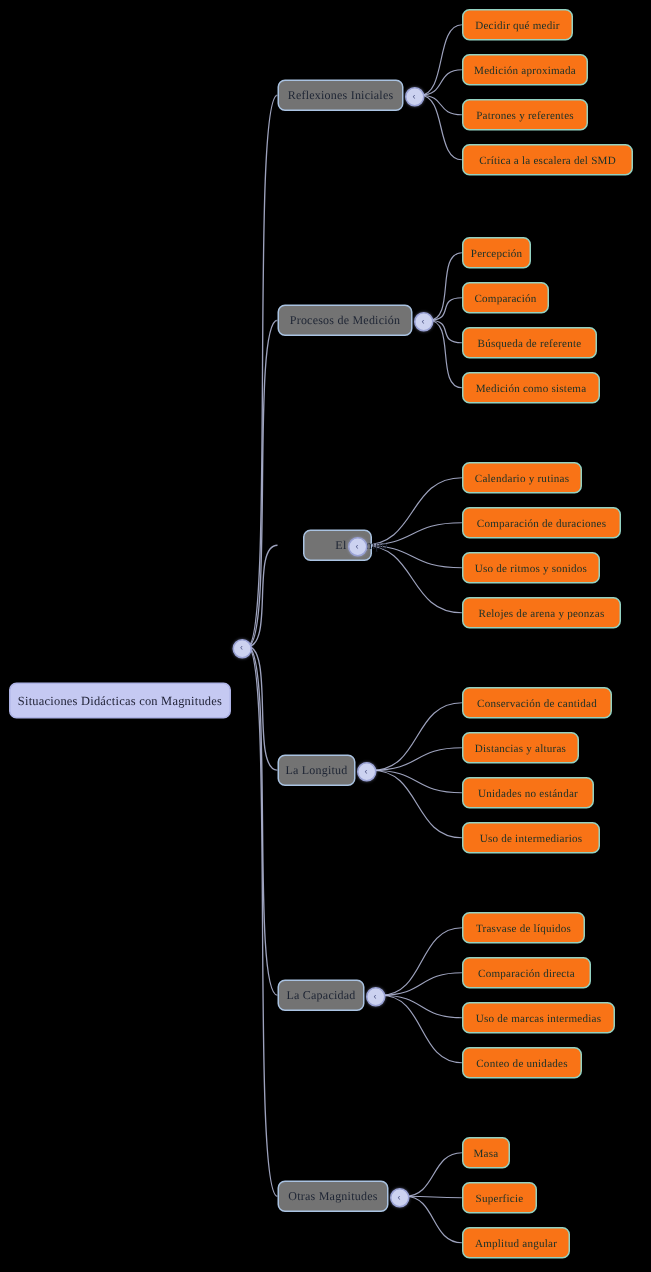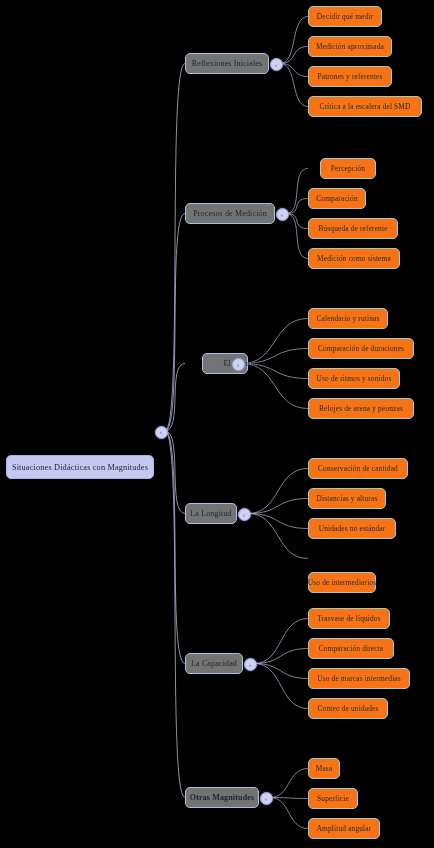--- a/index.html
+++ b/index.html
@@ -93,40 +93,40 @@
 <div class="node node-root" style="left: 6px; top: 419px; width: 148px;">Situaciones Didácticas con Magnitudes</div>
     <div class="toggle" style="left: 154.5px; top: 425.5px;">‹</div>
     <div class="node node-branch" style="left: 185px; top: 53px; width: 84px;">Reflexiones Iniciales</div>
     <div class="toggle" style="left: 269.5px; top: 58px;">‹</div>
     <div class="node node-leaf" style="left: 308px; top: 6px; width: 74px;">Decidir qué medir</div>
     <div class="node node-leaf" style="left: 308px; top: 36px; width: 84px;">Medición aproximada</div>
     <div class="node node-leaf" style="left: 308px; top: 96px; width: 114px;">Crítica a la escalera del SMD</div>
     <div class="node node-leaf" style="left: 308px; top: 66px; width: 84px;">Patrones y referentes</div>
     <div class="node node-branch" style="left: 185px; top: 203px; width: 90px;">Procesos de Medición</div>
     <div class="toggle" style="left: 275.5px; top: 208px;">‹</div>
-    <div class="node node-leaf" style="left: 320px; top: 158px; width: 56px;">Percepción</div>
+    <div class="node node-leaf" style="left: 308px; top: 158px; width: 46px;">Percepción</div>
     <div class="node node-leaf" style="left: 308px; top: 188px; width: 58px;">Comparación</div>
     <div class="node node-leaf" style="left: 308px; top: 218px; width: 90px;">Búsqueda de referente</div>
     <div class="node node-leaf" style="left: 308px; top: 248px; width: 92px;">Medición como sistema</div>
     <div class="node node-branch" style="left: 202px; top: 353px; width: 46px; padding-left: 32px;">El Tiempo</div>
     <div class="toggle" style="left: 231.5px; top: 358px;">‹</div>
     <div class="node node-leaf" style="left: 308px; top: 308px; width: 80px;">Calendario y rutinas</div>
     <div class="node node-leaf" style="left: 308px; top: 338px; width: 106px;">Comparación de duraciones</div>
     <div class="node node-leaf" style="left: 308px; top: 368px; width: 92px;">Uso de ritmos y sonidos</div>
     <div class="node node-leaf" style="left: 308px; top: 398px; width: 106px;">Relojes de arena y peonzas</div>
     <div class="node node-branch" style="left: 185px; top: 503px; width: 52px;">La Longitud</div>
     <div class="toggle" style="left: 237.5px; top: 508px;">‹</div>
     <div class="node node-leaf" style="left: 308px; top: 458px; width: 100px;">Conservación de cantidad</div>
     <div class="node node-leaf" style="left: 308px; top: 518px; width: 88px;">Unidades no estándar</div>
     <div class="node node-leaf" style="left: 308px; top: 488px; width: 78px;">Distancias y alturas</div>
-    <div class="node node-leaf" style="left: 308px; top: 548px; width: 68px; margin-top: 24px;">Uso de intermediarios</div>
+    <div class="node node-leaf" style="left: 308px; top: 548px; width: 92px;">Uso de intermediarios</div>
     <div class="node node-branch" style="left: 185px; top: 653px; width: 58px;">La Capacidad</div>
     <div class="toggle" style="left: 243.5px; top: 658px;">‹</div>
     <div class="node node-leaf" style="left: 308px; top: 608px; width: 82px;">Trasvase de líquidos</div>
     <div class="node node-leaf" style="left: 308px; top: 638px; width: 86px;">Comparación directa</div>
     <div class="node node-leaf" style="left: 308px; top: 668px; width: 102px;">Uso de marcas intermedias</div>
     <div class="node node-leaf" style="left: 308px; top: 698px; width: 80px;">Conteo de unidades</div>
-    <div class="node node-branch" style="left: 185px; top: 787px; width: 74px; font-weight: bold;">Otras Magnitudes</div>
+    <div class="node node-branch" style="left: 185px; top: 787px; width: 74px;">Otras Magnitudes</div>
     <div class="toggle" style="left: 259.5px; top: 792px;">‹</div>
     <div class="node node-leaf" style="left: 308px; top: 758px; width: 32px;">Masa</div>
     <div class="node node-leaf" style="left: 308px; top: 788px; width: 50px;">Superficie</div>
     <div class="node node-leaf" style="left: 308px; top: 818px; width: 72px;">Amplitud angular</div>
   </div>
 
 </body></html>

